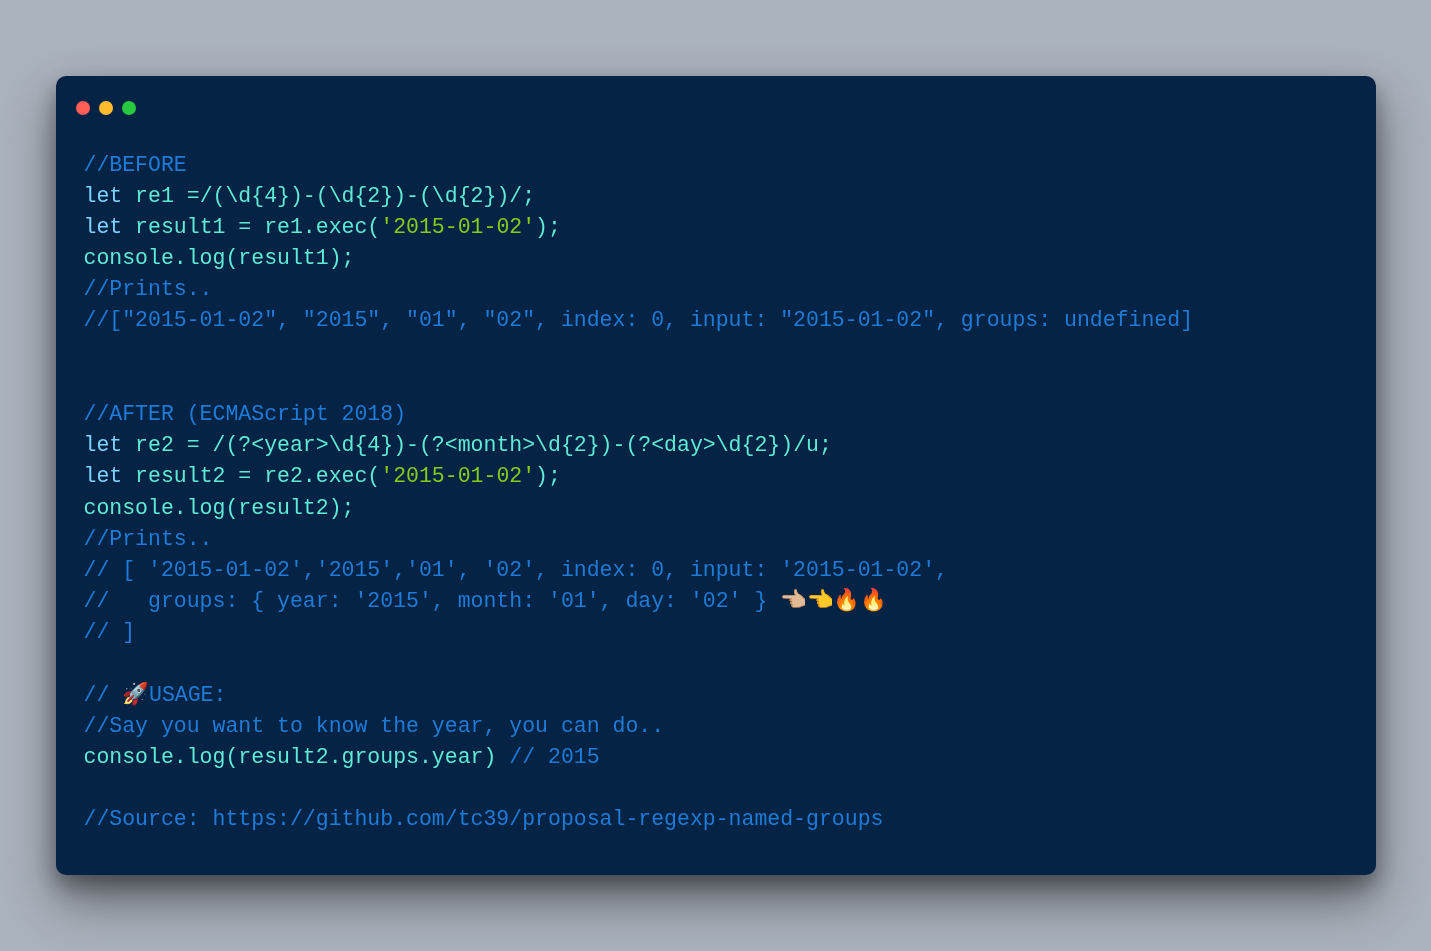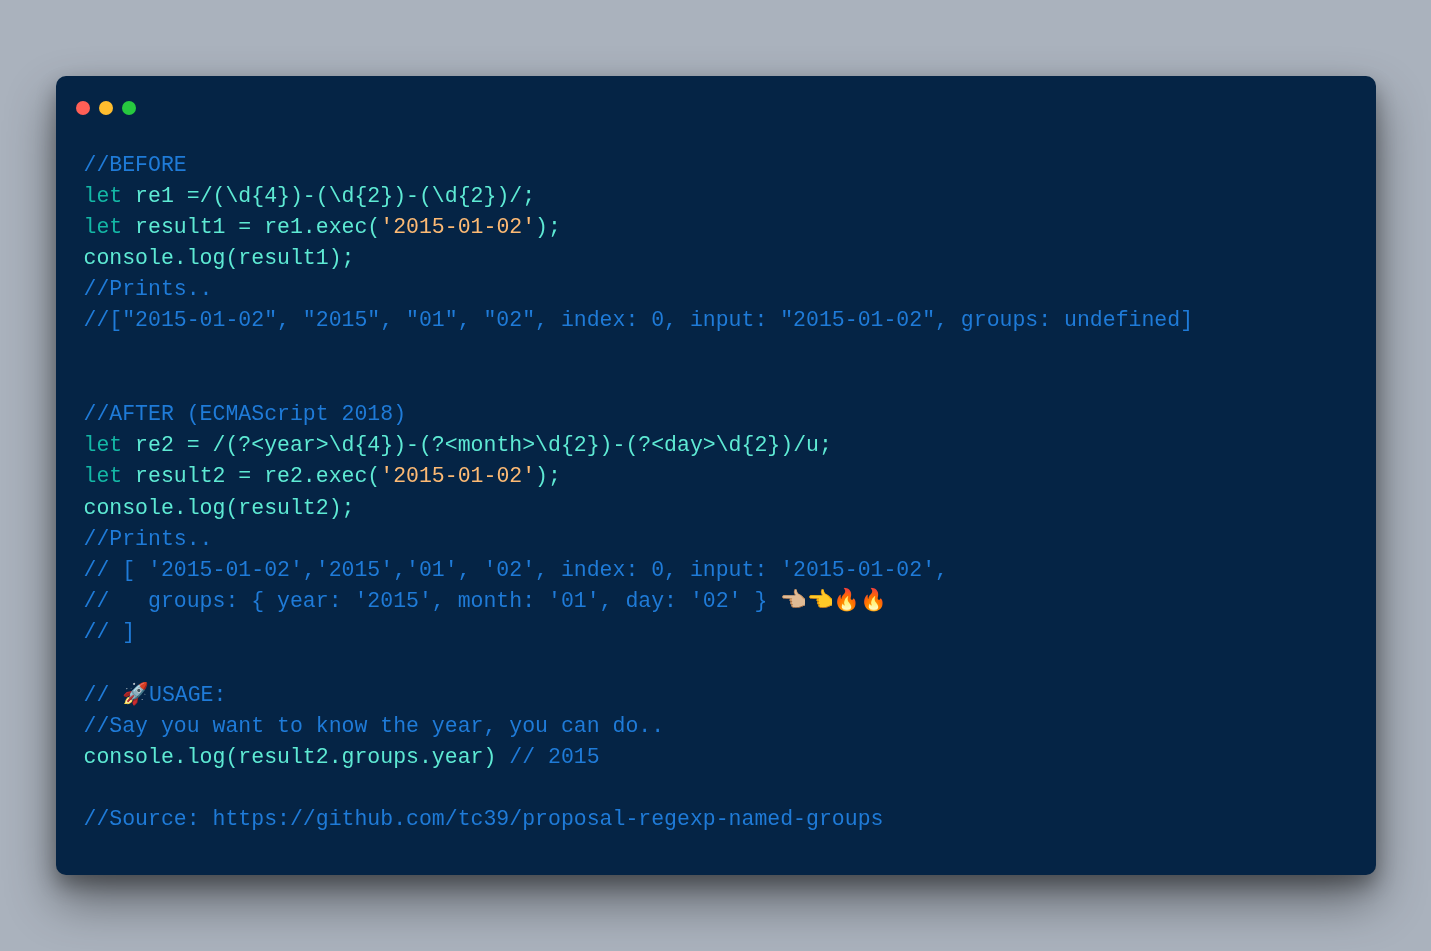--- a/index.html
+++ b/index.html
@@ -39,22 +39,22 @@
   .dot.green  { background: #27c93f; }
   .code {
     padding: 24px 28px 0 28px;
     font-size: 21.5px;
     line-height: 1.45;
     white-space: pre;
     color: #e6e6e6;
     font-variant-ligatures: none;
   }
   .tok-comment { color: #1f7bd8; }
-  .tok-keyword { color: #14b8a6; }
-  .tok-string  { color: #fdba74; }
+  .tok-keyword { color: #7dd3fc; }
+  .tok-string  { color: #84cc16; }
   .tok-plain   { color: #5eead4; }
 </style>
 </head>
 <body>
 
 <div class="window">
   <div class="titlebar">
     <div class="dot red"></div>
     <div class="dot yellow"></div>
     <div class="dot green"></div>

